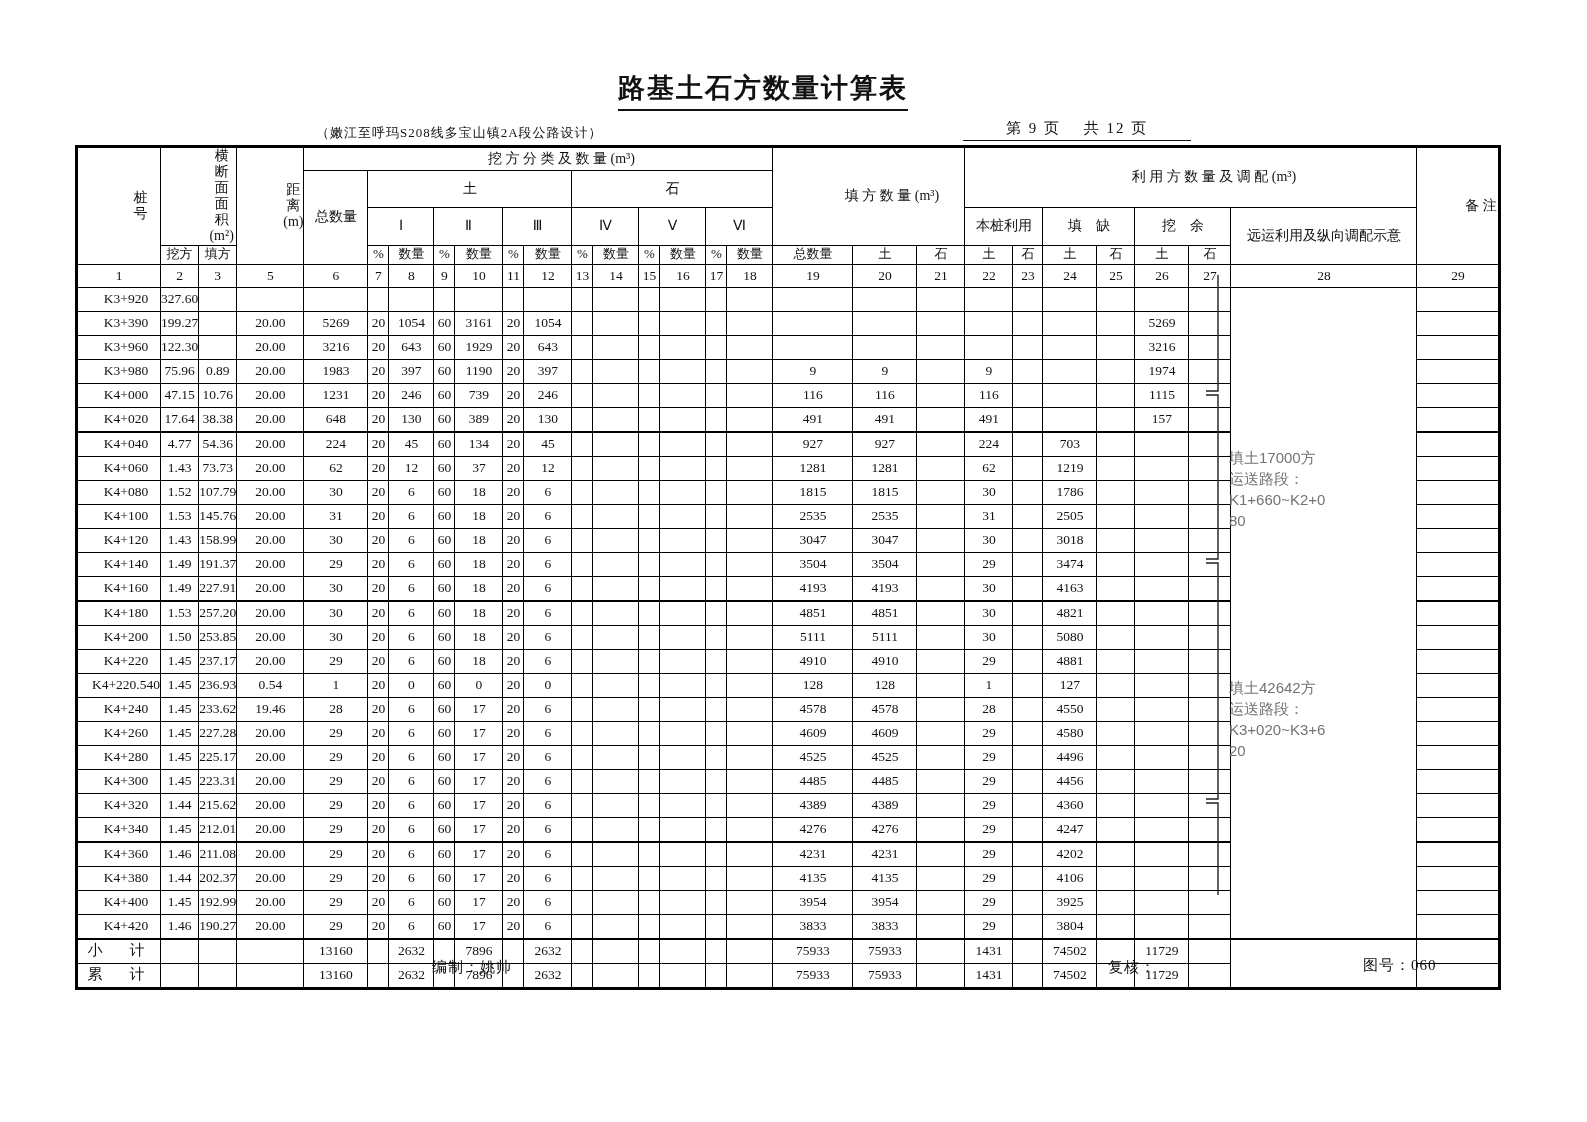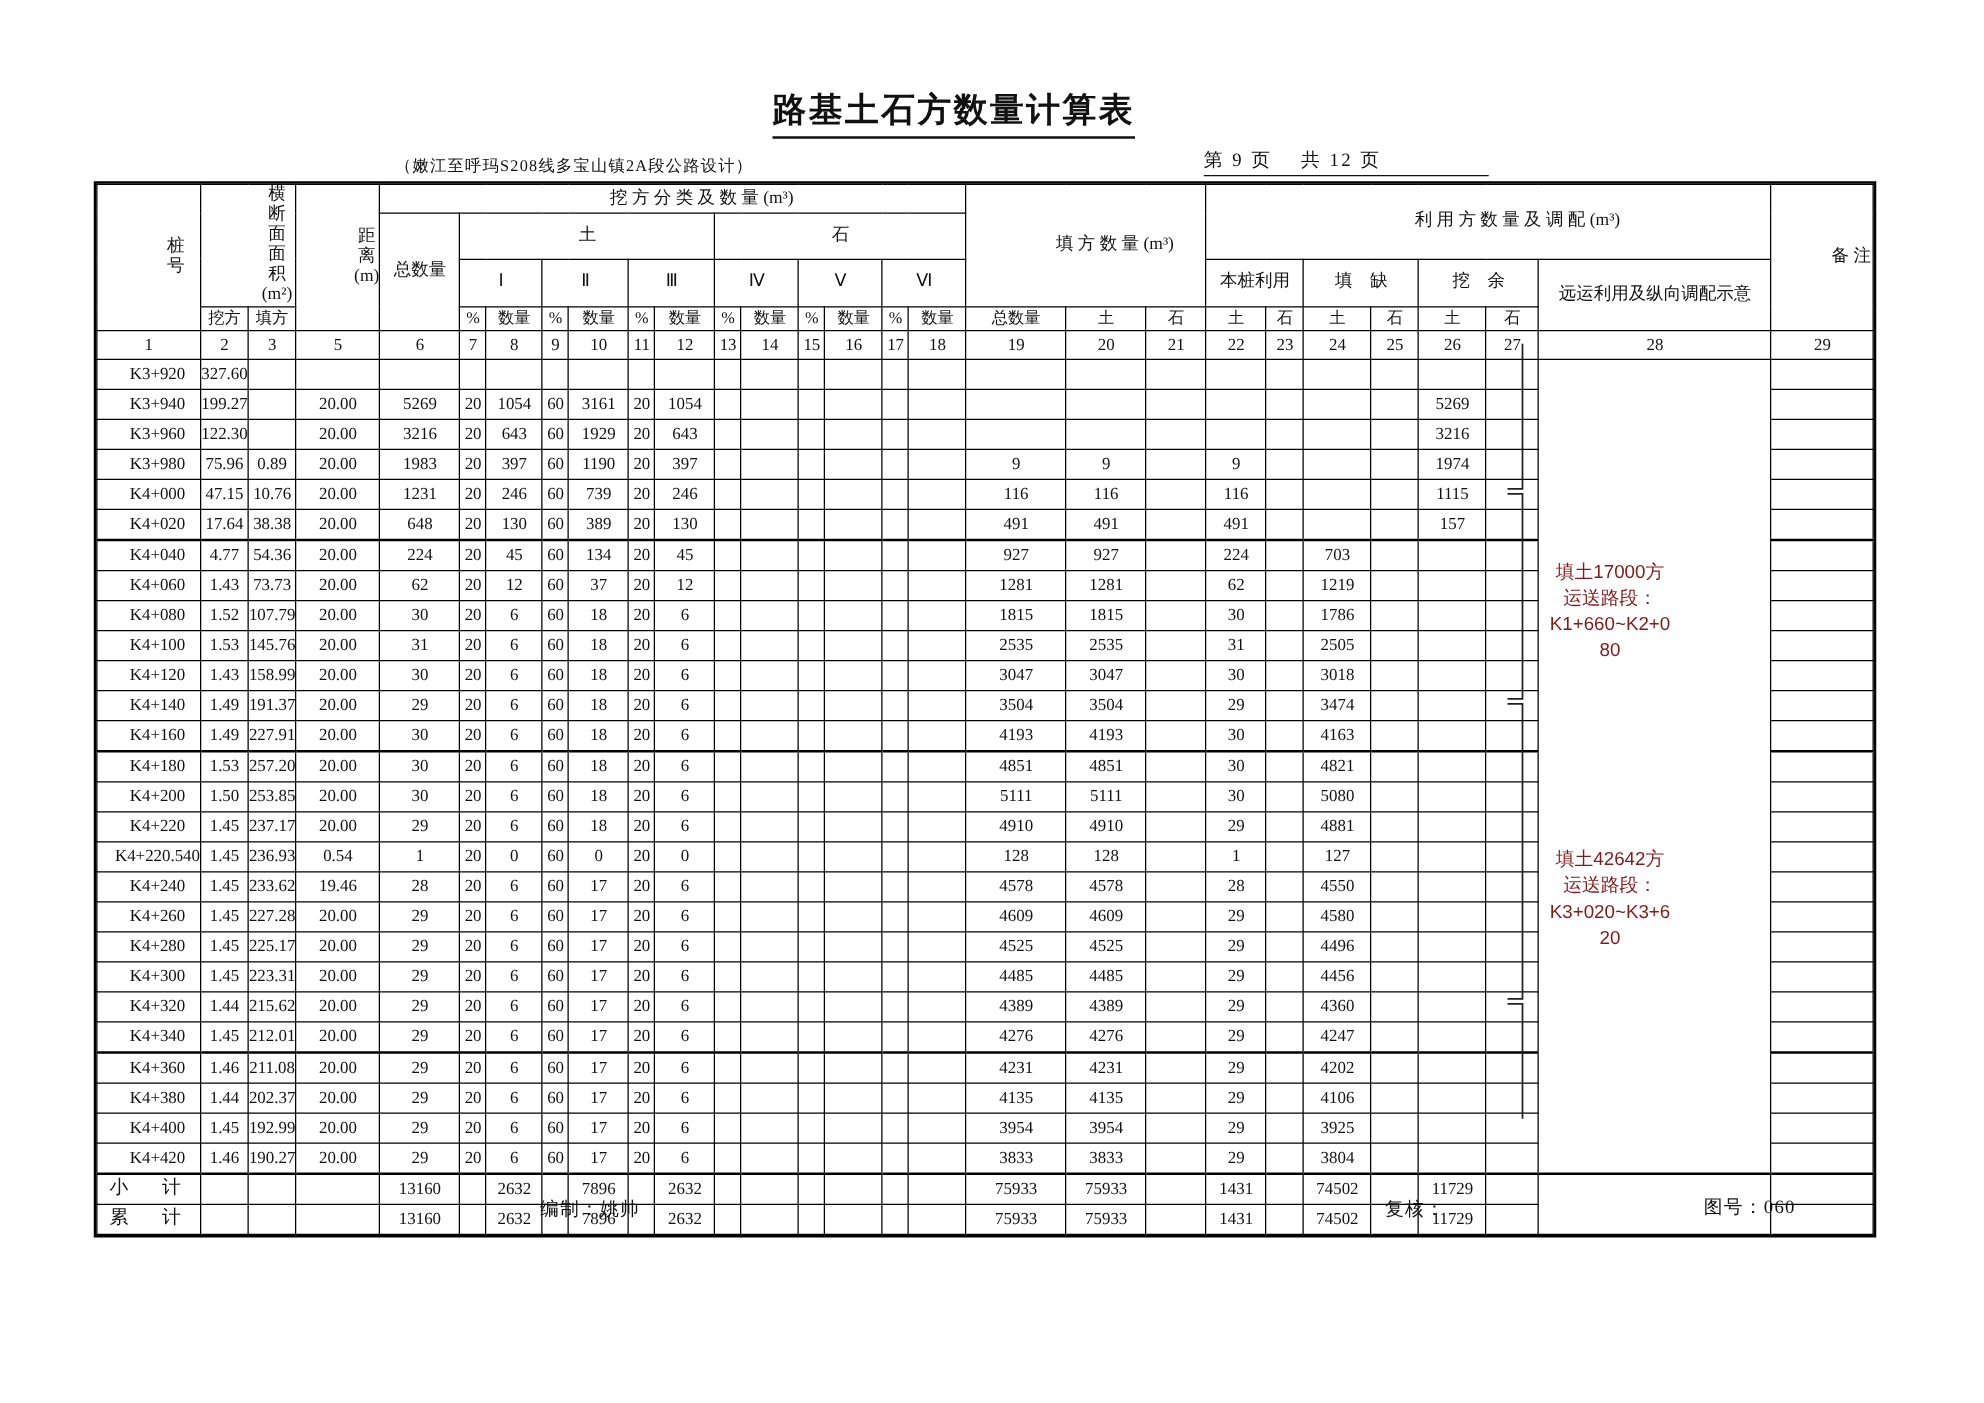--- a/index.html
+++ b/index.html
@@ -2,42 +2,42 @@
 <html><head>
 <meta charset="utf-8">
 <style>
   html,body{margin:0;padding:0;background:#ffffff;}
   .page{position:relative;width:1587px;height:1114px;background:#fff;overflow:hidden;
         font-family:"Liberation Serif", serif;color:#111;}
   .title{position:absolute;left:618px;top:70px;font-size:27px;font-weight:bold;
          font-family:"Liberation Sans", sans-serif;letter-spacing:2px;
          border-bottom:2px solid #111;padding-bottom:3px;white-space:nowrap;}
   .subtitle{position:absolute;left:316px;top:124px;font-size:13px;letter-spacing:1px;white-space:nowrap;}
-  .pageinfo{position:absolute;left:963px;top:119px;width:228px;text-align:left;
+  .pageinfo{position:absolute;left:963px;top:119px;width:228px;text-align:center;
             font-size:15px;letter-spacing:2px;border-bottom:1px solid #111;padding-bottom:2px;white-space:nowrap;}
   .tablewrap{position:absolute;left:75px;top:145px;border:2px solid #000;}
   table{border-collapse:collapse;table-layout:fixed;}
   th,td{border:1px solid #000;text-align:center;vertical-align:middle;padding:0;
         font-weight:normal;font-size:13.5px;line-height:1.15;overflow:hidden;
         white-space:pre-line;color:#111;}
   thead tr.ra th{height:22px;font-size:14px;padding-left:46px;}
   thead tr.rb th{height:17px;font-size:14px;}
   thead tr.rc th{height:18px;font-size:14px;}
   thead tr.rd th{height:18px;font-size:13px;}
   thead tr.rn th{height:22px;font-size:13.5px;}
   th.tall{font-size:14px;letter-spacing:3px;}
   tbody td{height:23px;}
   tbody tr.grp td{border-top:2px solid #000;}
   td.station{font-size:13.5px;padding-left:14px;}
   td.sumlab{font-size:15px;letter-spacing:6px;}
   td.haul,td.haulsum{border-top:1px solid #000;}
   .haul-overlay{position:absolute;left:1191px;top:249px;width:186px;height:648px;pointer-events:none;}
   .haul-overlay svg{position:absolute;left:0;top:0;}
   .ann{position:absolute;left:38px;width:118px;font-family:"Liberation Sans", sans-serif;
-       font-size:15px;font-weight:500;line-height:21px;color:#7f1d1d;white-space:pre-line;text-align:center;}
+       font-size:15px;font-weight:500;line-height:21px;color:#737373;white-space:pre-line;text-align:left;}
   .ann1{top:198px;}
   .ann2{top:389px;margin-top:39px;}
   .ft{position:absolute;font-size:15px;letter-spacing:1px;white-space:nowrap;}
   .ft-prep{left:432px;top:958px;}
   .ft-rev{left:1108px;top:958px;}
   .ft-dwg{left:1363px;top:956px;}
 </style>
 </head>
 <body>
 
@@ -190,21 +190,21 @@
             <td></td>
             <td></td>
             <td></td>
             <td></td>
             <td></td>
             <td></td>
             <td rowspan="27" class="haul"></td>
             <td></td>
           </tr>
           <tr>
-            <td class="station">K3+940</td>
+            <td class="station">K3+390</td>
             <td>199.27</td>
             <td></td>
             <td>20.00</td>
             <td>5269</td>
             <td>20</td>
             <td>1054</td>
             <td>60</td>
             <td>3161</td>
             <td>20</td>
             <td>1054</td>

